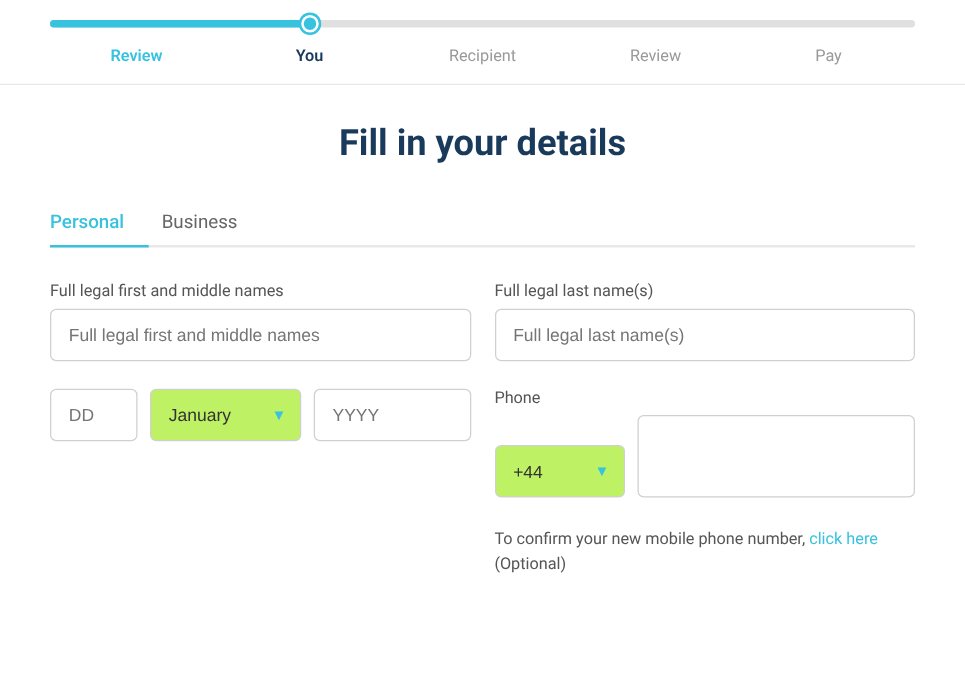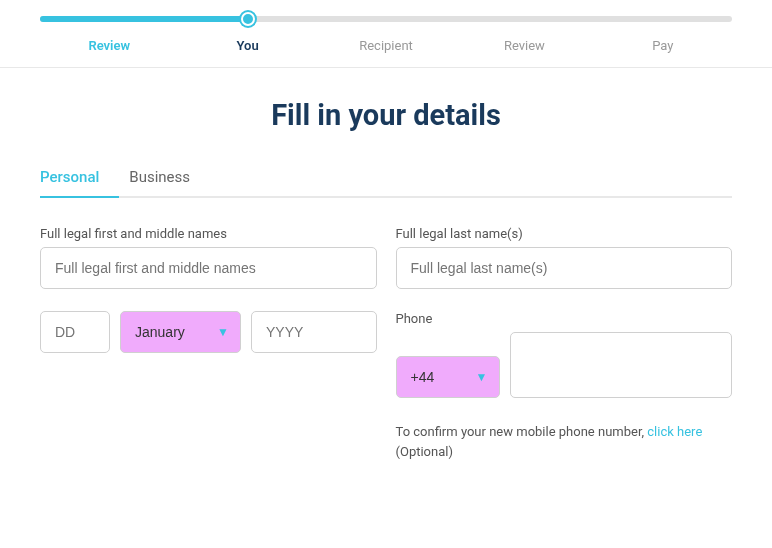--- a/index.html
+++ b/index.html
@@ -146,21 +146,21 @@
     .select-wrapper {
       position: relative;
     }
     .select-wrapper select {
       width: 100%;
       padding: 12px 36px 12px 14px;
       border: 1px solid #d0d0d0;
       border-radius: 5px;
       font-size: 14px;
       color: #333;
-      background: #f0abfc;
+      background: #bef264;
       appearance: none;
       -webkit-appearance: none;
       cursor: pointer;
       outline: none;
     }
     .select-arrow {
       position: absolute;
       right: 12px;
       top: 50%;
       transform: translateY(-50%);

